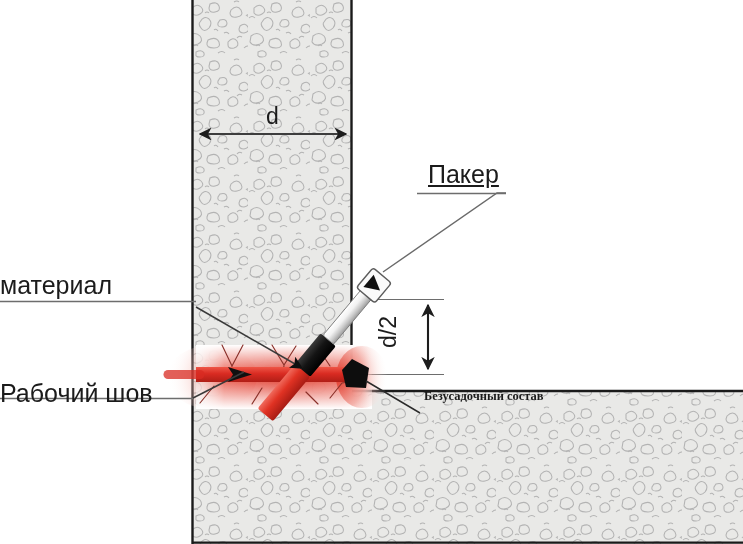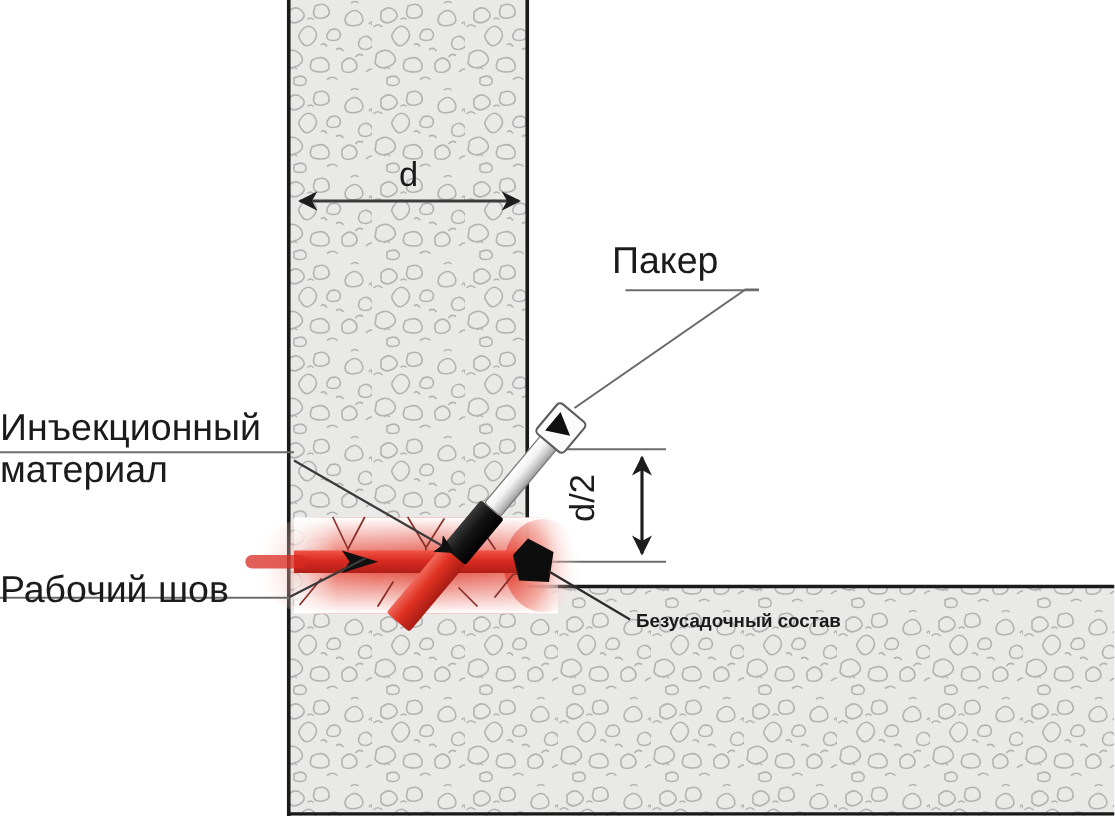--- a/index.html
+++ b/index.html
@@ -43,26 +43,28 @@
   #label-injection {
     left: 0px;
     top: 271px;
   }
   #label-joint {
     left: 0px;
     top: 363px;
     margin-top: 16px;
   }
   #label-packer {
-    left: 408px;
+    left: 428px;
     top: 160px;
+    text-decoration: underline;
   }
   #label-nonshrink {
     left: 424px;
-    top: 407px;
+    top: 389px;
+    font-family: Liberation Serif, serif;
   }
   #label-d {
     left: 266px;
     top: 104px;
   }
   #label-dhalf {
     left: 394px;
     top: 303px;
     width: 26px;
     height: 64px;
@@ -263,21 +265,20 @@
 
       <path d="M420 413 L366 381" stroke="#2b2b2b" stroke-width="1.5"></path>
 
       <line x1="0" y1="301.5" x2="196" y2="301.5" stroke="#6d6d6d" stroke-width="1.3"></line>
       <line x1="0" y1="398.5" x2="193" y2="398.5" stroke="#6d6d6d" stroke-width="1.3"></line>
       <line x1="417" y1="193.5" x2="506" y2="193.5" stroke="#6d6d6d" stroke-width="1.3"></line>
     </g>
   </svg>
 
   <div class="lbl lbl-big" id="label-injection">
-    <div>Инъекционный</div>
     <div>материал</div>
   </div>
 
   <div class="lbl lbl-big" id="label-joint">Рабочий шов</div>
 
   <div class="lbl lbl-big" id="label-packer">Пакер</div>
 
   <div class="lbl lbl-small-bold" id="label-nonshrink">Безусадочный состав</div>
 
   <div class="lbl lbl-dim" id="label-d">d</div>

